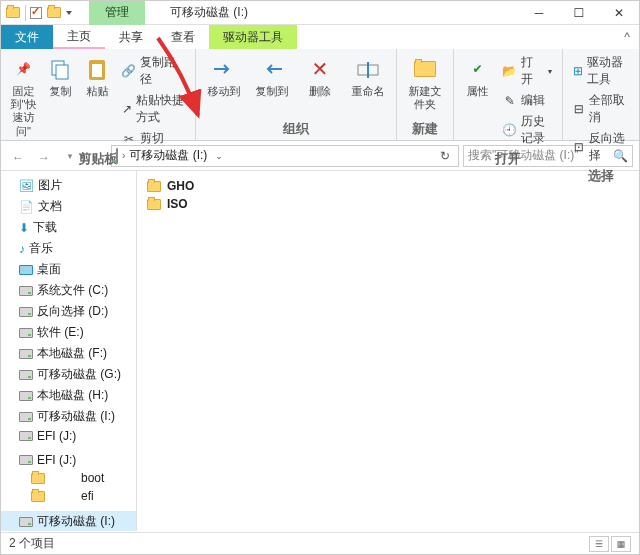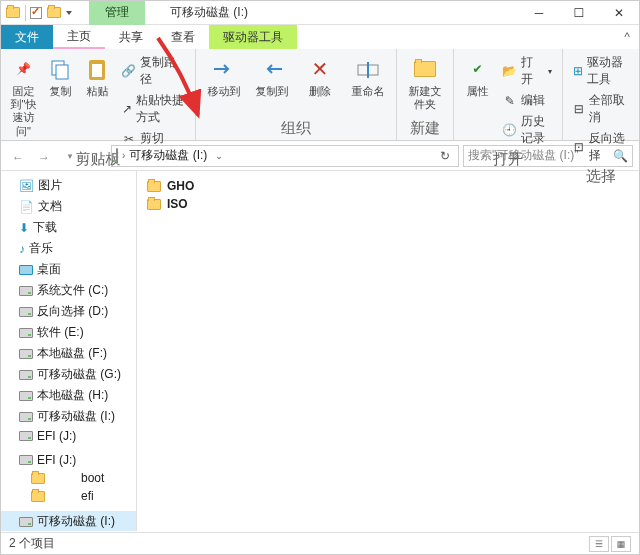--- a/index.html
+++ b/index.html
@@ -25,21 +25,21 @@
   .tab { padding: 4px 14px; display: flex; align-items: center; color: #333; }
   .tab.file { background: #1e90bb; color: #fff; }
   .tab.active { border-bottom: 2px solid #f9a8d4; }
   .tab.contextual { background: #bef264; }
   .ribbon-toggle { margin-left: auto; width: 24px; display: flex; align-items: center; justify-content: center; color: #666; }
   
   
   .ribbon { height: 92px; background: #f5f6f7; border-bottom: 1px solid #d0d0d0; display: flex; position: relative; }
   .ribbon-group { border-right: 1px solid #d8d8d8; padding: 4px 6px 2px 6px; display: flex; flex-direction: column; }
   .ribbon-group-body { flex: 1; display: flex; align-items: flex-start; gap: 4px; }
-  .ribbon-group-label { text-align: center; color: #666; padding-top: 2px; font-size: 15px; }
+  .ribbon-group-label { text-align: center; color: #666; padding-top: 2px; font-size: 13px; font-weight: bold; }
   .rbtn-large { display: flex; flex-direction: column; align-items: center; gap: 2px; width: 44px; padding: 2px; color: #444; }
   .rbtn-large .icon32 { width: 28px; height: 28px; display: flex; align-items: center; justify-content: center; }
   .rbtn-large .lbl { text-align: center; line-height: 1.2; font-size: 11px; }
   .rbtn-small { display: flex; align-items: center; gap: 4px; padding: 1px 4px; color: #444; font-size: 11px; }
   .rbtn-small .icon16 { width: 14px; height: 14px; display: flex; align-items: center; justify-content: center; }
   .col { display: flex; flex-direction: column; gap: 2px; }
   
   
   .navbar { height: 30px; display: flex; align-items: center; gap: 4px; padding: 2px 6px; border-bottom: 1px solid #e0e0e0; }
   .nav-arrow { width: 22px; height: 22px; display: flex; align-items: center; justify-content: center; color: #888; }

